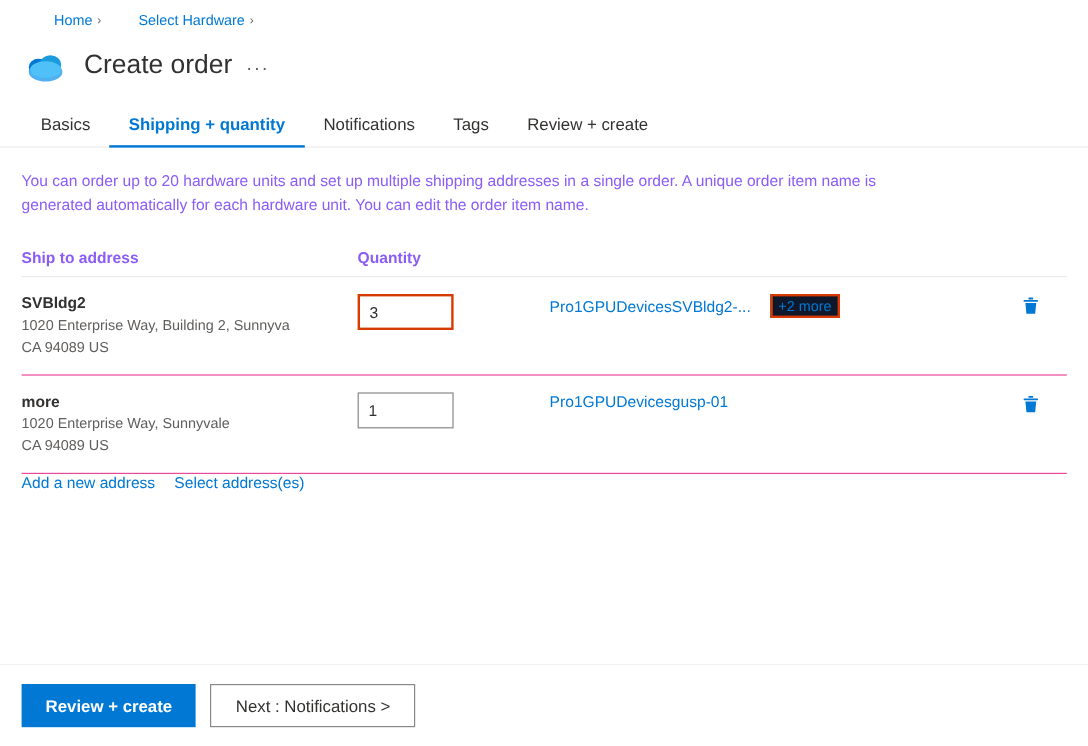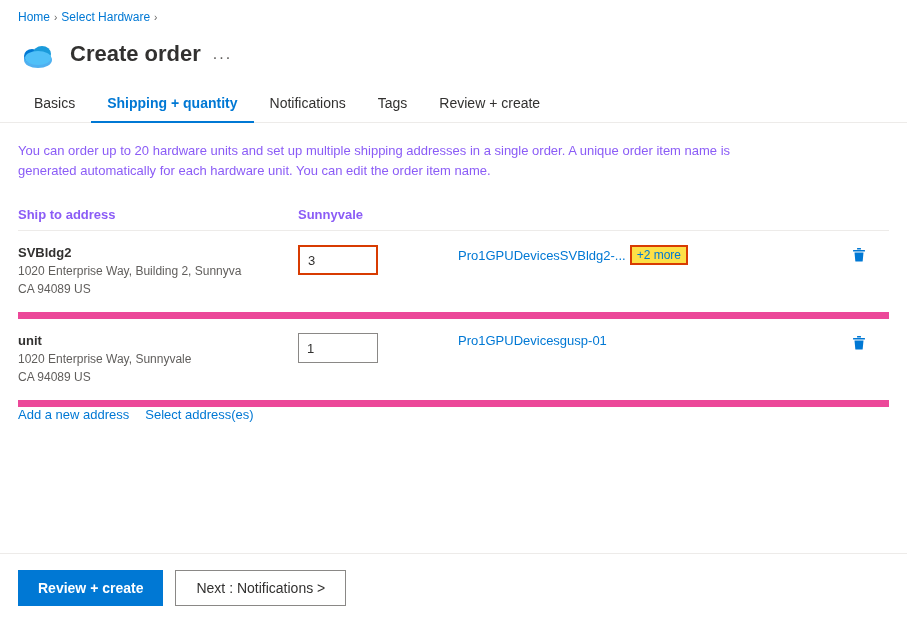--- a/index.html
+++ b/index.html
@@ -17,36 +17,37 @@
       display: flex;
       align-items: center;
       padding: 10px 18px 6px;
       font-size: 12px;
       color: #605e5c;
       gap: 4px;
     }
     .breadcrumb a {
       color: #0078d4;
       text-decoration: none;
+      margin-left: 27px;
     }
     .breadcrumb .chevron {
       font-size: 10px;
       color: #605e5c;
     }
 
     
     .page-header {
       display: flex;
       align-items: center;
       padding: 4px 18px 10px;
       gap: 12px;
     }
     .page-header h1 {
       font-size: 22px;
-      font-weight: 700;
+      font-weight: 400;
       color: #323130;
     }
     .page-header .ellipsis {
       font-size: 16px;
       color: #605e5c;
       cursor: pointer;
       letter-spacing: 2px;
     }
 
     
@@ -94,21 +95,21 @@
       font-weight: 600;
       font-size: 13px;
       color: #8b5cf6;
     }
 
     
     .table-row {
       display: grid;
       grid-template-columns: 280px 160px 1fr 40px;
       padding: 14px 0;
-      border-bottom: 7px solid #ec4899;
+      border-bottom: 1px solid #ec4899;
       align-items: start;
     }
 
     .address-name {
       font-weight: 600;
       font-size: 13px;
       color: #323130;
       margin-bottom: 2px;
     }
     .address-line {
@@ -126,36 +127,36 @@
       color: #323130;
       outline: none;
     }
     .qty-input.normal {
       border: 1px solid #8a8886;
     }
 
     .order-items {
       display: flex;
       align-items: center;
-      gap: 4px;
+      gap: 16px;
       flex-wrap: wrap;
     }
     .order-item-link {
       color: #0078d4;
       text-decoration: none;
       font-size: 13px;
     }
     .more-badge {
       display: inline-block;
       border: 2px solid #d83b01;
       color: #0078d4;
       padding: 1px 5px;
       font-size: 12px;
       cursor: pointer;
-      background: #fde047;
+      background: #0f172a;
     }
 
     .delete-btn {
       background: none;
       border: none;
       cursor: pointer;
       color: #0078d4;
       display: flex;
       align-items: center;
       justify-content: center;
@@ -243,21 +244,21 @@
   <div class="tab">Tags</div>
   <div class="tab">Review + create</div>
 </div>
 
 <div class="content">
   <p class="description">You can order up to 20 hardware units and set up multiple shipping addresses in a single order. A unique order item name is generated automatically for each hardware unit. You can edit the order item name.</p>
 
   <div>
     <div class="table-header">
       <span>Ship to address</span>
-      <span>Sunnyvale</span>
+      <span>Quantity</span>
       <span></span>
     </div>
 
     <div class="table-row">
       <div>
         <div class="address-name">SVBldg2</div>
         <div class="address-line">1020 Enterprise Way, Building 2, Sunnyva</div>
         <div class="address-line">CA 94089 US</div>
       </div>
       <div>
@@ -273,21 +274,21 @@
             <rect x="6" y="1" width="4" height="1.5" rx="0.5"></rect>
             <rect x="2" y="3" width="12" height="1.5" rx="0.5"></rect>
             <path d="M3.5 5.5l0.8 8.5a0.5 0.5 0 0 0 0.5 0.5h6.4a0.5 0.5 0 0 0 0.5-0.5l0.8-8.5H3.5z"></path>
           </svg>
         </button>
       </div>
     </div>
 
     <div class="table-row">
       <div>
-        <div class="address-name">unit</div>
+        <div class="address-name">more</div>
         <div class="address-line">1020 Enterprise Way, Sunnyvale</div>
         <div class="address-line">CA 94089 US</div>
       </div>
       <div>
         <input class="qty-input normal" type="text" value="1" style="">
       </div>
       <div class="order-items">
         <a href="#" class="order-item-link">Pro1GPUDevicesgusp-01</a>
       </div>
       <div>

